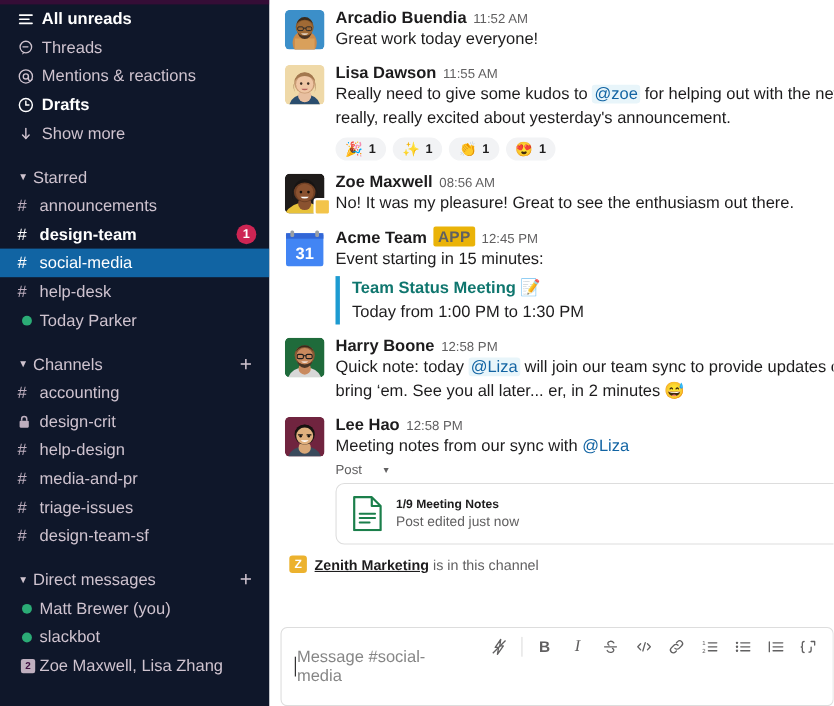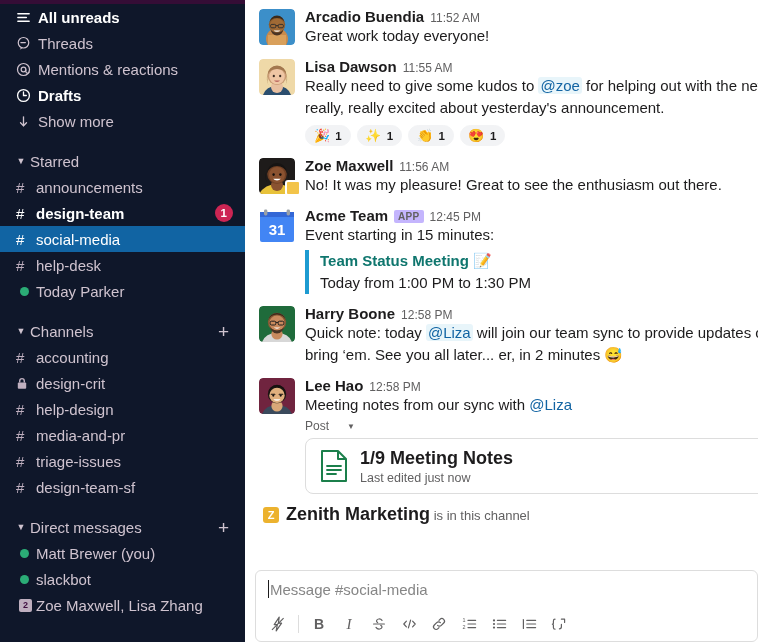--- a/index.html
+++ b/index.html
@@ -122,22 +122,22 @@
     width: 16px; height: 16px; border-radius: 3px;
     background: #F3C44A; border: 2px solid #fff;
   }
   .body { flex: 1; min-width: 0; padding-right: 12px; }
   .hdr { display: flex; align-items: baseline; white-space: nowrap; }
   .author {
     font-size: 15px; font-weight: bold; color: #1D1C1D;
     margin-right: 6px;
   }
   .app-tag {
-    background: #c4b5fd; color: #616061;
-    font-size: 10px; font-weight: bold;
+    background: #eab308; color: #616061;
+    font-size: 14px; font-weight: bold;
     border-radius: 2px; padding: 1px 4px;
     margin-right: 6px; letter-spacing: .3px;
     position: relative; top: -1px;
   }
   .time { font-size: 12px; color: #616061; }
   .text {
     font-size: 15px; color: #1D1C1D; line-height: 22px;
     white-space: nowrap;
   }
   .mention {
@@ -170,42 +170,42 @@
     display: flex; align-items: center; gap: 18px;
   }
   .post-label .cv { font-size: 8px; }
   .file-card {
     margin-top: 5px; margin-right: 0;
     border: 1px solid #DDDDDD; border-radius: 8px;
     height: 56px; display: flex; align-items: center;
     padding: 0 14px; min-width: 420px; width: 480px;
   }
   .file-icon { width: 28px; height: 32px; margin-right: 12px; }
-  .file-name { font-size: 18px; font-weight: bold; color: #1D1C1D; }
+  .file-name { font-size: 11px; font-weight: bold; color: #1D1C1D; }
   .file-meta { font-size: 12.5px; color: #616061; margin-top: 2px; }
 
   .join-row {
     display: flex; align-items: center; gap: 7px;
     padding: 8px 0 6px 18px;
     font-size: 13px; color: #616061;
   }
   .z-badge {
     width: 16px; height: 16px; border-radius: 3px;
     background: #ECB22E; color: #fff;
     font-size: 11px; font-weight: bold;
     display: flex; align-items: center; justify-content: center;
   }
-  .join-name { font-weight: bold; color: #1D1C1D; font-size: 18px; }
+  .join-name { font-weight: bold; color: #1D1C1D; font-size: 13px; text-decoration: underline; }
 
   
   .composer-wrap { padding: 4px 0 0 10px; }
   .composer {
     border: 1px solid #DDDDDD; border-radius: 6px;
     background: #fff; height: 72px;
-    display: flex; flex-direction: column;
+    display: flex; flex-direction: row;
     width: 100%;
   }
   .comp-input {
     flex: 1; display: flex; align-items: center;
     padding: 0 12px; position: relative;
   }
   .caret-bar {
     width: 1px; height: 18px; background: #1D1C1D; margin-right: 1px;
   }
   .placeholder { font-size: 15px; color: #868686; }
@@ -475,21 +475,21 @@
             <path d="M28.4 13 q2 7 -0.6 12 q3.4 -6 0.6 -12" fill="#171413"></path>
             <ellipse cx="14.6" cy="16.6" rx="1.2" ry="1.3" fill="#120E0C"></ellipse>
             <ellipse cx="21.4" cy="16.6" rx="1.2" ry="1.3" fill="#120E0C"></ellipse>
             <path d="M14.2 20.8 a4.4 3.4 0 0 0 7.6 0 Z" fill="#fff"></path>
           </svg>
           <span class="status-emoji"></span>
         </div>
         <div class="body">
           <div class="hdr">
             <span class="author">Zoe Maxwell</span>
-            <span class="time">11:56 AM</span>
+            <span class="time">08:56 AM</span>
           </div>
           <div class="text">No! It was my pleasure! Great to see the enthusiasm out there.</div>
         </div>
       </div>
 
       <div class="msg">
         <div class="avatar">
           <svg class="face" viewBox="0 0 36 36">
             <rect width="36" height="36" rx="3" fill="#ffffff"></rect>
             <rect x="1" y="4" width="34" height="30" rx="2" fill="#4285F4"></rect>
@@ -576,21 +576,21 @@
                 <path d="M18 1 v8 h8" fill="none" stroke="#1B7F4B" stroke-width="2" stroke-linejoin="round"></path>
                 <g stroke="#1B7F4B" stroke-width="1.8" stroke-linecap="round">
                   <line x1="7" y1="16" x2="21" y2="16"></line>
                   <line x1="7" y1="20" x2="21" y2="20"></line>
                   <line x1="7" y1="24" x2="16" y2="24"></line>
                 </g>
               </svg>
             </span>
             <span>
               <span class="file-name" style="display:block;">1/9 Meeting Notes</span>
-              <span class="file-meta" style="display:block;">Last edited just now</span>
+              <span class="file-meta" style="display:block;">Post edited just now</span>
             </span>
           </div>
         </div>
       </div>
 
       <div class="join-row">
         <span class="z-badge">Z</span>
         <span><span class="join-name">Zenith Marketing</span><span> is in this channel</span></span>
       </div>
     </div>

